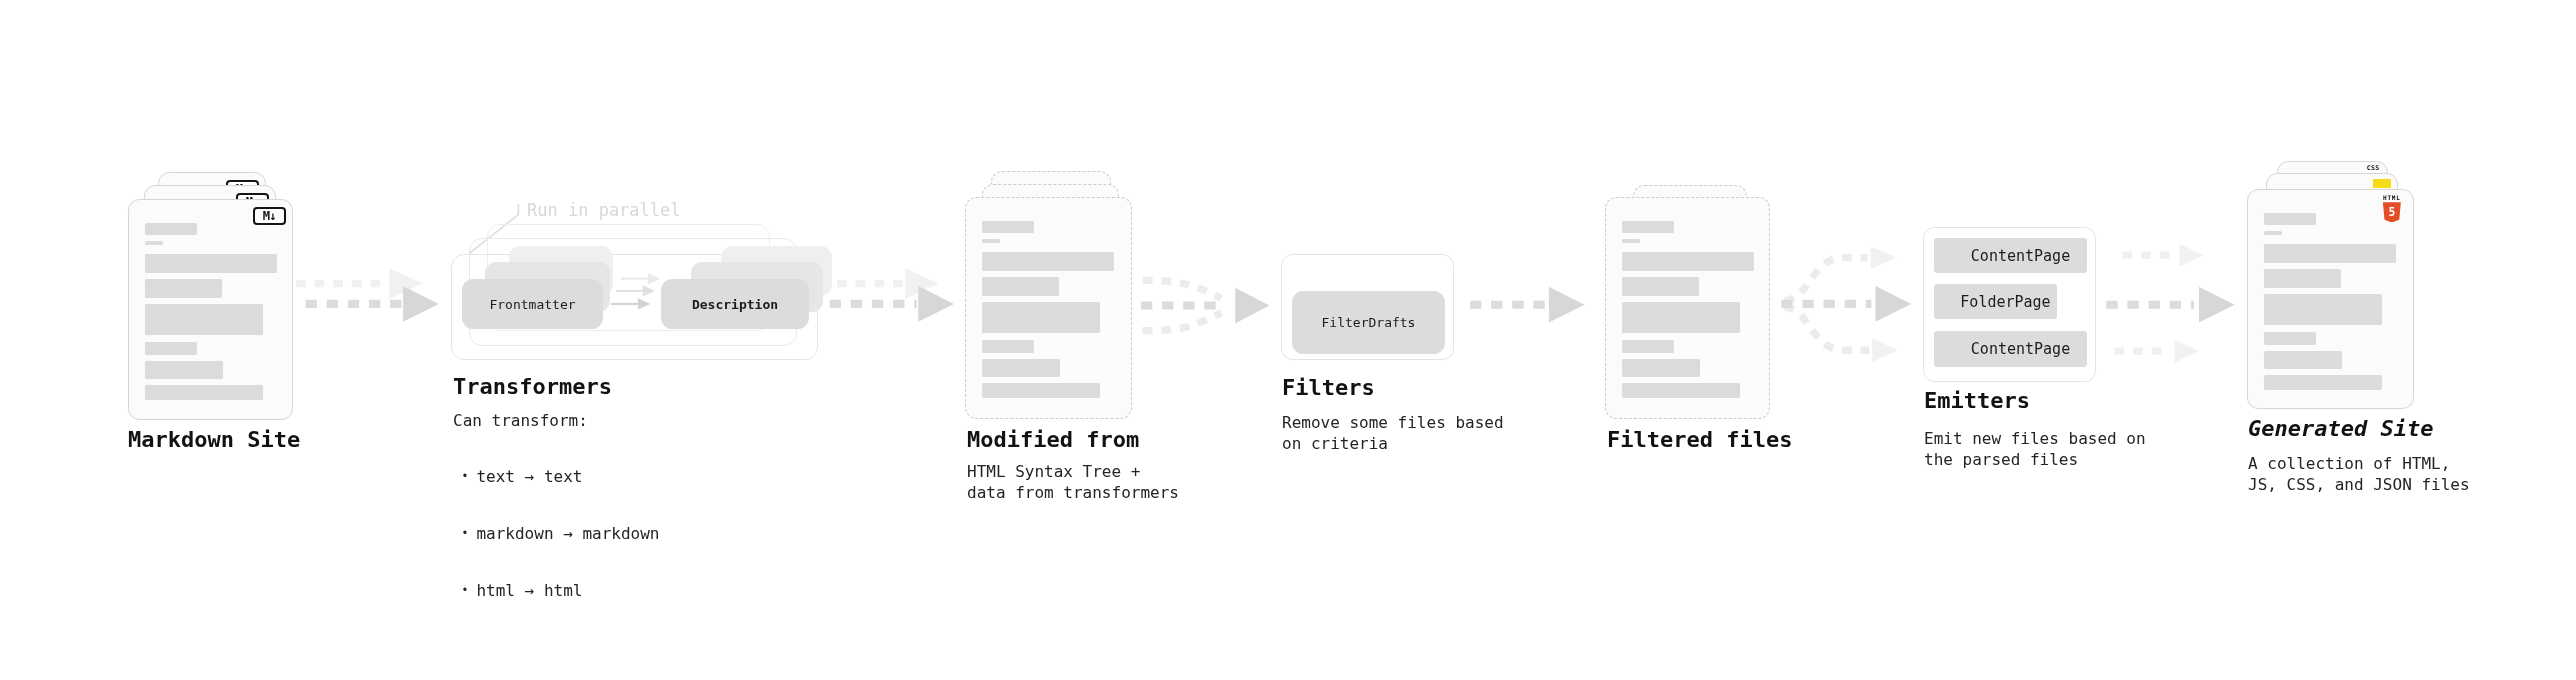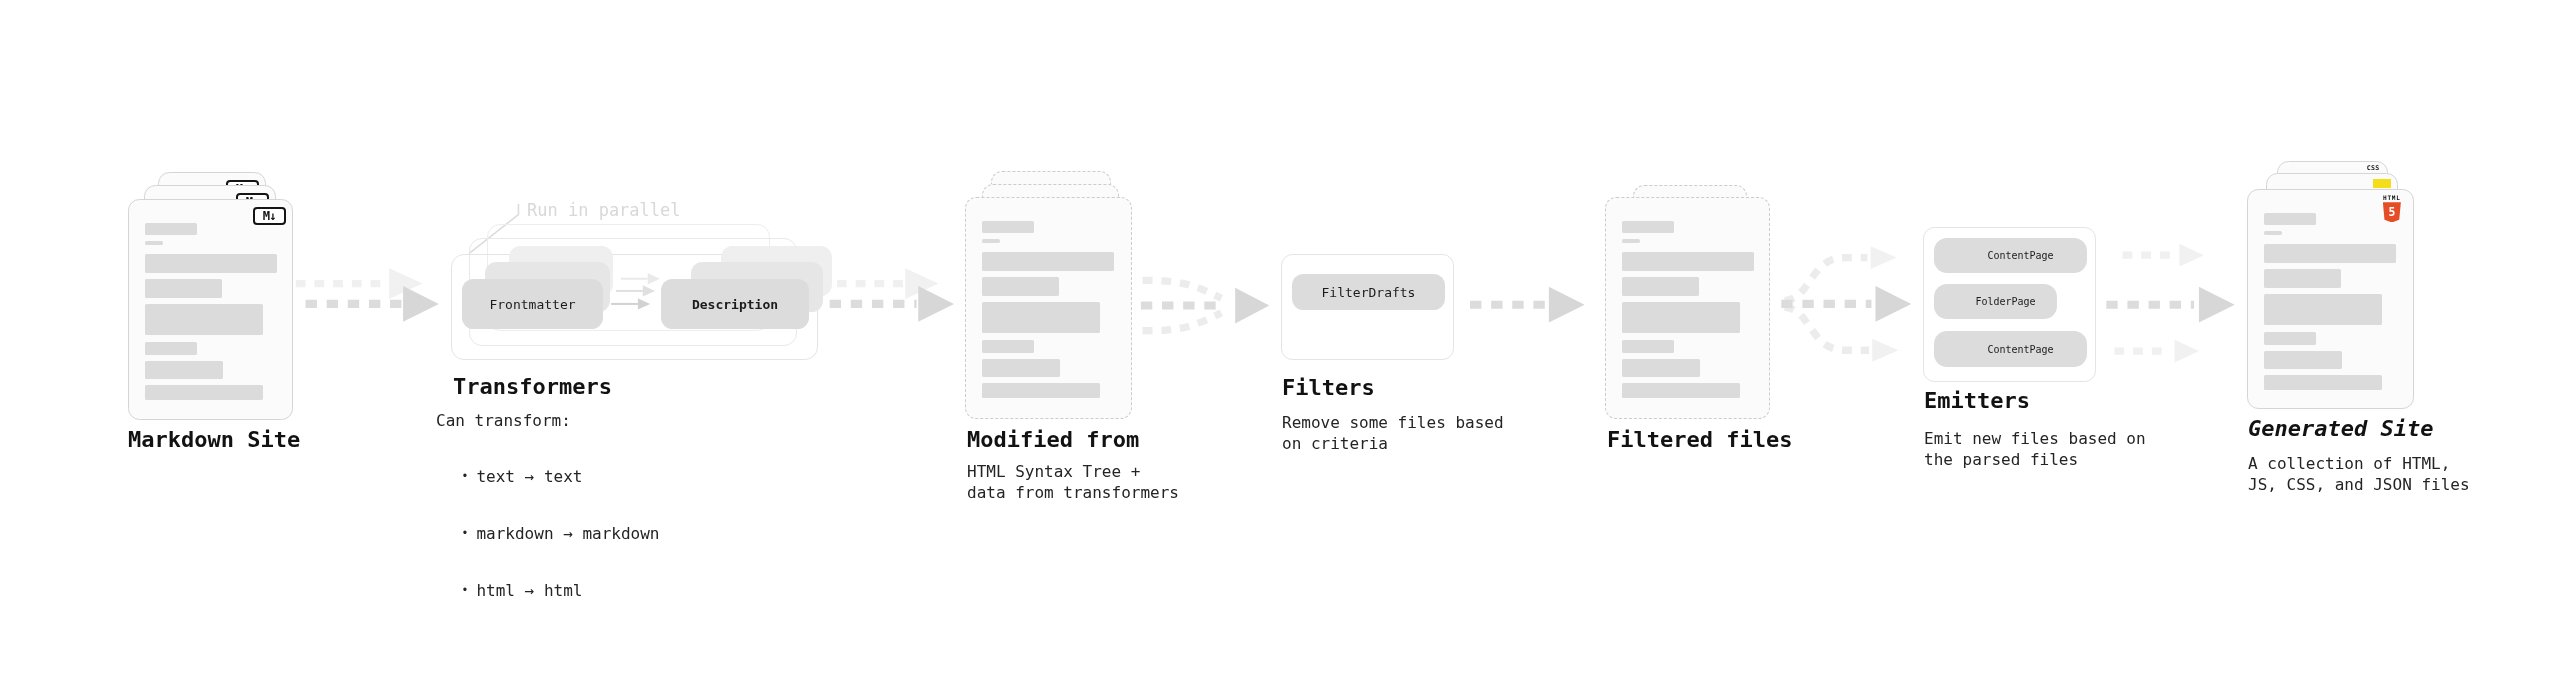--- a/index.html
+++ b/index.html
@@ -41,21 +41,21 @@
   .html5-five { color: #fff; font-size: 11.4px; font-weight: bold; line-height: 1; }
 
   
   .tbox { position: absolute; border: 1.6px solid var(--container-border, #e4e4e4); border-radius: 13px; background: transparent; }
   .tbox.mid  { border-color: var(--container-border-mid, #e9e9e9); }
   .tbox.back { border-color: var(--container-border-back, #ededed); }
   .panel { position: absolute; border: 1.6px solid var(--container-border, #e4e4e4); border-radius: 11.4px; background: transparent; }
   .pill { position: absolute; background: var(--pill, #dcdcdc); border-radius: 11.4px;
           display: flex; align-items: center; justify-content: center;
           color: var(--pill-text, #1c1c1c); font-size: 13px; white-space: nowrap; }
-  .pill.small { border-radius: 13px; font-size: 10px; padding-left: 20px; }
+  .pill.small { border-radius: 3px; font-size: 15px; padding-left: 20px; }
   .ghost { position: absolute; border-radius: 11.4px; }
   .ghost.g1 { background: var(--pill-ghost-mid, #e6e6e6); }
   .ghost.g2 { background: var(--pill-ghost-back, #efefef); }
   .note { position: absolute; font-size: 17px; color: var(--note-text, #d8d8d8); white-space: nowrap; }
 
   
   .stage-title { position: absolute; font-size: 22px; line-height: 1.25; font-weight: bold;
                  color: var(--title-text, #121212); white-space: nowrap; }
   .stage-desc  { position: absolute; font-size: 16px; line-height: 21px;
                  color: var(--body-text, #242424); white-space: pre-line; }
@@ -171,21 +171,21 @@
 
     <div class="ghost g2" style="left:509px; top:246px; width:104px; height:50px;"></div>
     <div class="ghost g1" style="left:485px; top:262px; width:125px; height:50px;"></div>
     <div class="pill" style="left:462px; top:279px; width:141px; height:50px;">Frontmatter</div>
 
     <div class="ghost g2" style="left:721px; top:246px; width:111px; height:50px;"></div>
     <div class="ghost g1" style="left:691px; top:262px; width:132px; height:50px;"></div>
     <div class="pill" style="left:661px; top:279px; width:148px; height:50px;font-weight:bold;">Description</div>
 
     <div class="stage-title" style="left:453px; top:373px;text-align:right;">Transformers</div>
-    <div class="stage-desc" style="left:436px; top:410px;">Can transform:</div>
+    <div class="stage-desc" style="left:453px; top:410px;">Can transform:</div>
     <ul class="bullets" style="left:455px; top:432px;">
       <li><span class="bullet-glyph">•</span><span>text → text</span></li>
       <li><span class="bullet-glyph">•</span><span>markdown → markdown</span></li>
       <li><span class="bullet-glyph">•</span><span>html → html</span></li>
     </ul>
   </div>
 
   <div>
     <div class="doc dashed" style="left:991px; top:171px; width:120px; height:221px;"></div>
     <div class="doc dashed" style="left:982px; top:184px; width:137px; height:221px;"></div>
@@ -201,21 +201,21 @@
         <div class="bar b8"></div>
       </div>
     </div>
     <div class="stage-title" style="left:967px; top:426px;">Modified from</div>
     <div class="stage-desc" style="left:967px; top:461px;">HTML Syntax Tree +
 data from transformers</div>
   </div>
 
   <div>
     <div class="panel" style="left:1281px; top:254px; width:173px; height:106px;"></div>
-    <div class="pill" style="left:1292px; top:274px; width:153px; height:36px;">FilterDrafts</div>
+    <div class="pill" style="left:1292px; top:291px; width:153px; height:63px;">FilterDrafts</div>
     <div class="stage-title" style="left:1282px; top:374px;">Filters</div>
     <div class="stage-desc" style="left:1282px; top:412px;">Remove some files based
 on criteria</div>
   </div>
 
   <div>
     <div class="doc dashed" style="left:1633px; top:185px; width:114px; height:221px;"></div>
     <div class="doc dashed" style="left:1605px; top:197px; width:165px; height:222px;">
       <div class="bars">
         <div class="bar b1"></div>

